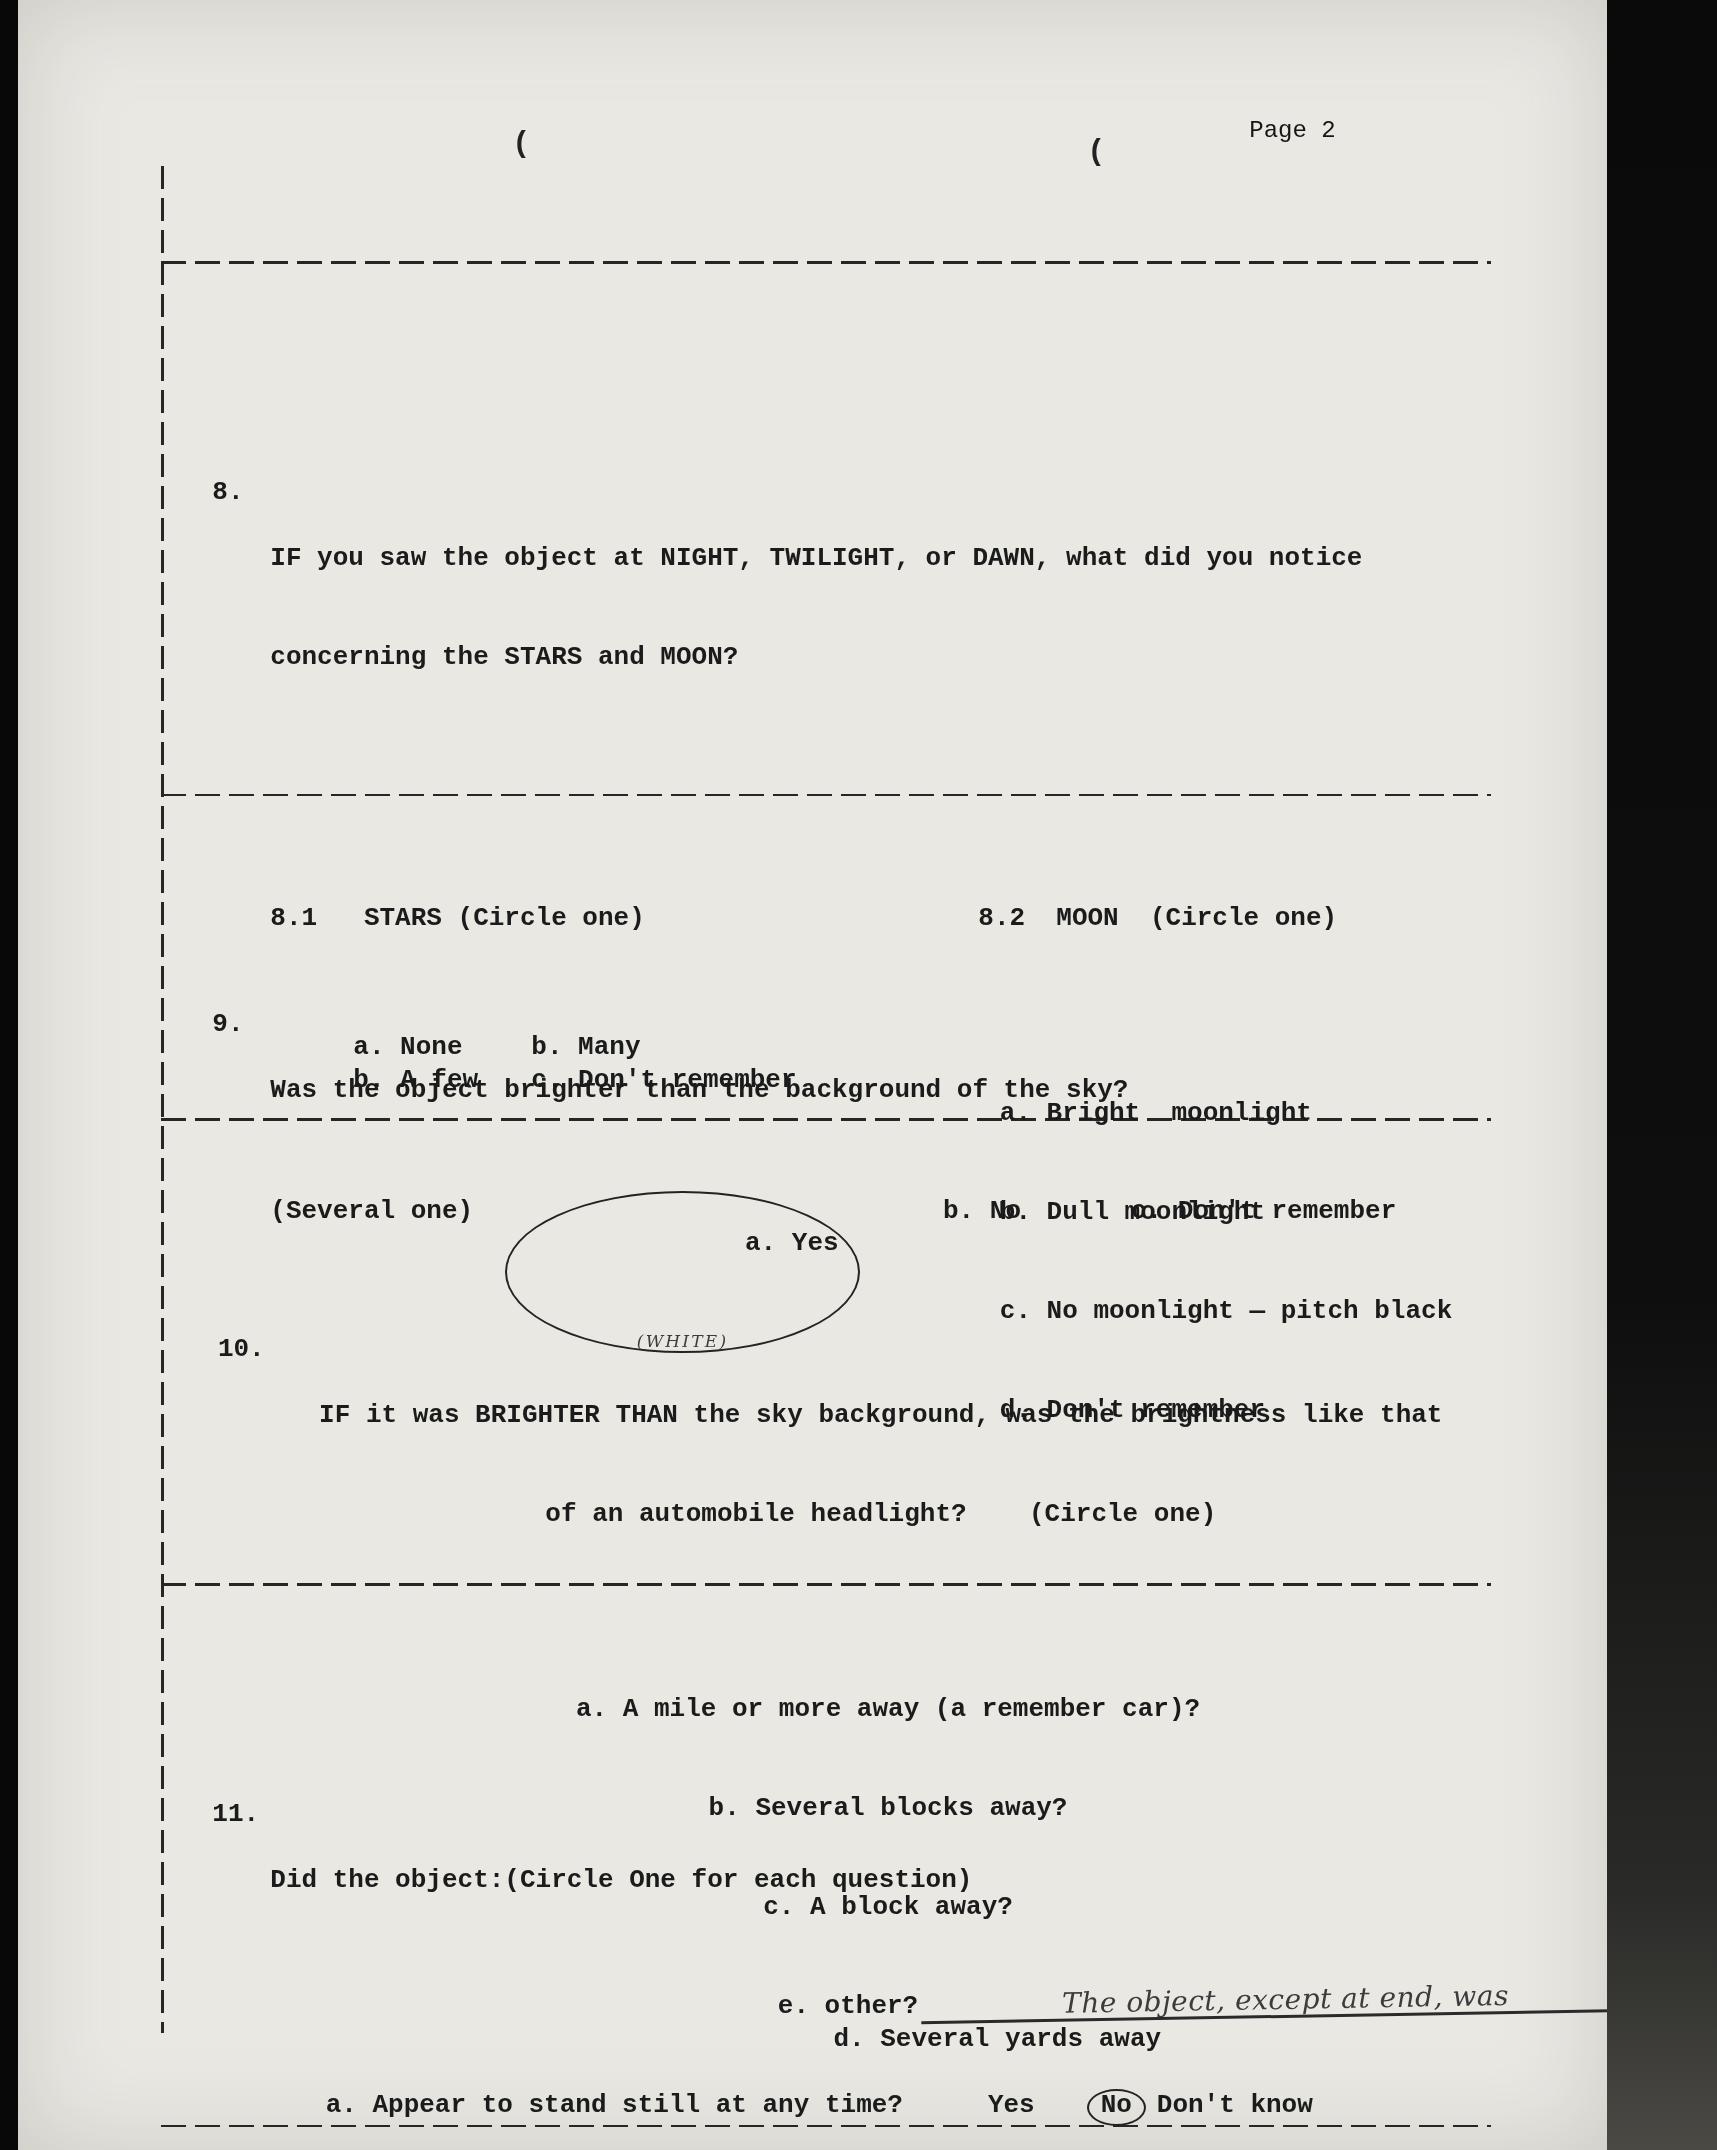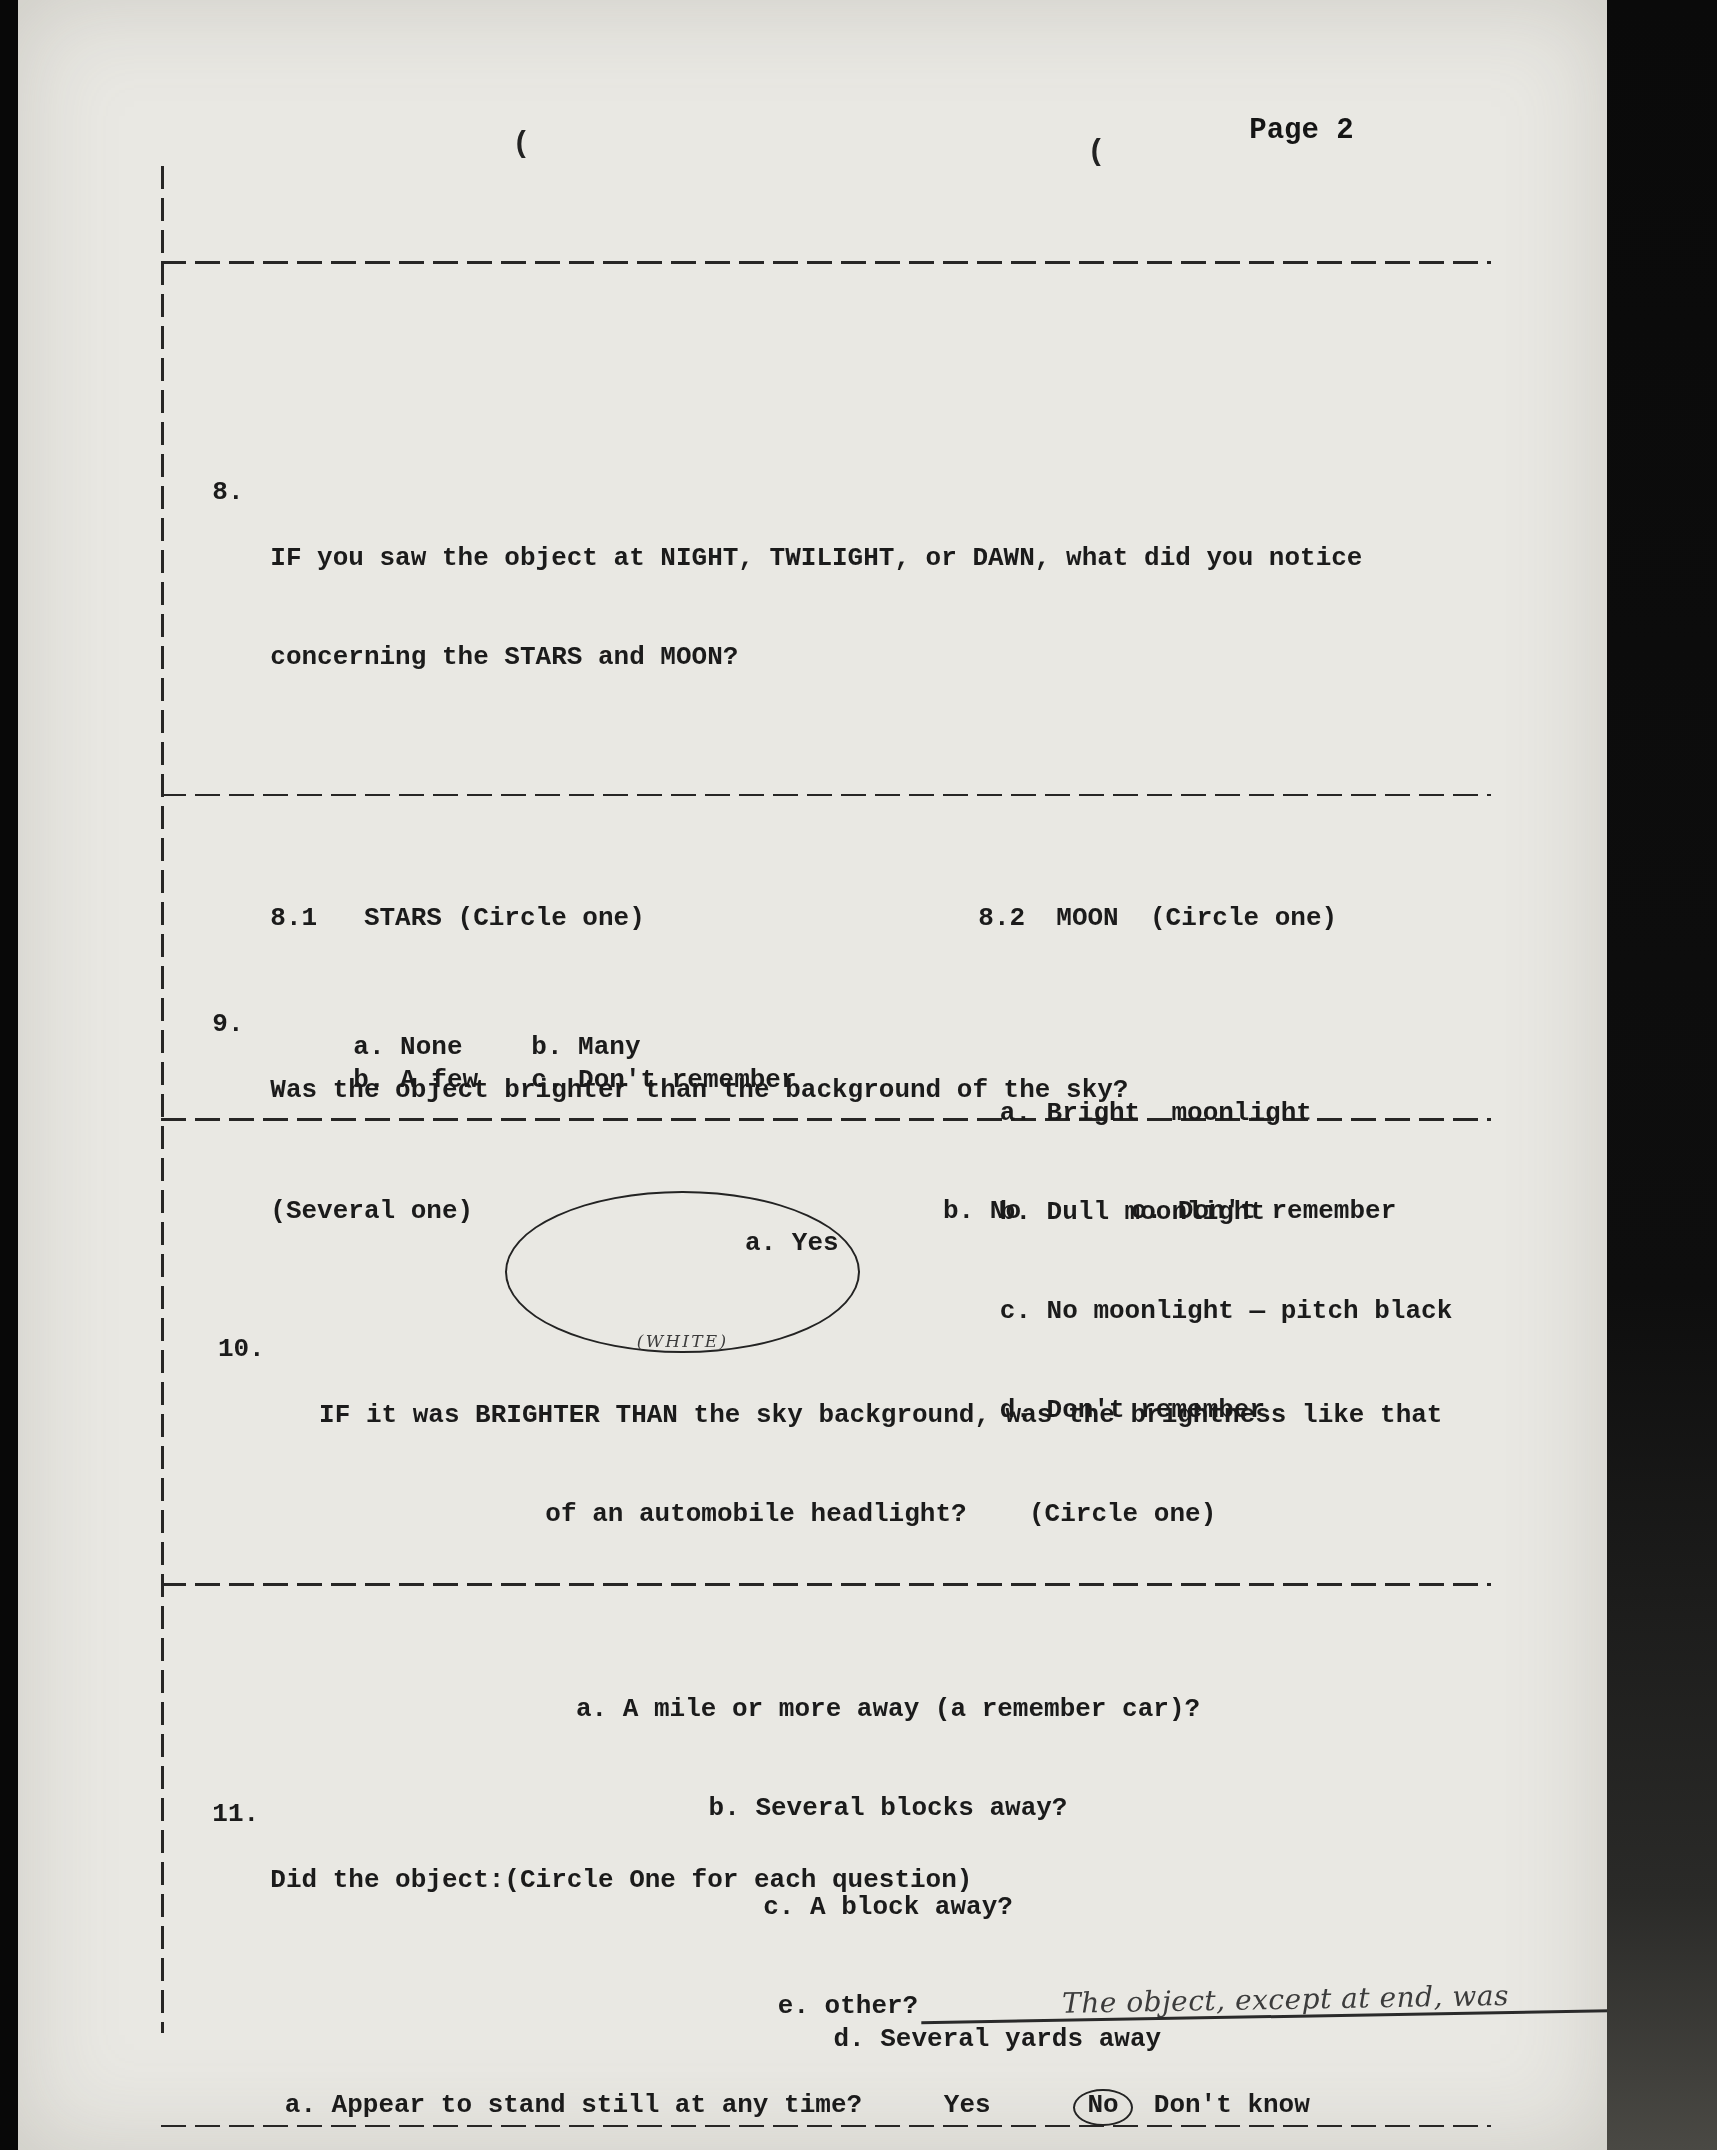--- a/index.html
+++ b/index.html
@@ -15,21 +15,21 @@
                 background: linear-gradient(180deg, #0a0a0a 0%, #0e0e0e 60%, #2a2a28 88%, #4a4944 100%); }
   .edge-left  { position: absolute; left: 0; top: 0; width: 18.3px; height: 2151px; background: #080808; }
 
   .t  { color: #1b1b1b; font-weight: 700; font-size: 26px; line-height: 33px; }
   .form *, .t, .page-label, .artifact { white-space: pre-wrap; }
 
   .hand { font-family: "DejaVu Serif", serif; font-style: italic; font-weight: 500;
           color: #3c3c3c; font-size: 28px; line-height: 30px; letter-spacing: 0.5px; }
 
   .page-label { position: absolute; left: 1231px; top: 114px; color:#151515;
-                font-weight: 700; font-size: 29px; }
+                font-weight: 400; font-size: 24px; }
 
   .artifact { position: absolute; color: #222; font-size: 30px; font-weight: 700; }
   .artifact.a1 { left: 494px;  top: 128px; }
   .artifact.a2 { left: 1069px; top: 136px; }
 
   .form { position: absolute; left: 143px; top: 162px; width: 1330px; }
   .hrule { height: 2.7px;
            background: repeating-linear-gradient(90deg, #272625 0 25px, rgba(0,0,0,0) 25px 34px); }
   .vline { position: absolute; left: 0; top: 4.3px; width: 2.7px; height: 1867px;
            background: repeating-linear-gradient(180deg, #272625 0 22.6px, rgba(0,0,0,0) 22.6px 32px); }
@@ -71,21 +71,21 @@
   .hand-ans { position: absolute; left: 636px; top: -5.4px; width: 716px;
               border-bottom: 3.2px solid #2a2a2a; padding: 0 0 0 13px; transform: rotate(-1deg); }
   .hand-wrap { position: absolute; left: 1379px; top: -18.3px; transform: rotate(-9deg);
                line-height: 27px; }
   .hand-wrap .l2 { display: block; margin-left: 38px; }
 
   
   .q11-head { display: flex; }
   .q11-grid { margin-left: 14.5px; margin-top: 27px; }
   .trow { display: grid; grid-template-columns: 659px 135px 75px 162px 1fr;
-          align-items: end; position: relative; }
+          align-items: end; position: relative; text-align: center; }
 </style>
 </head>
 <body>
 
 <div class="paper t">
 
   <div class="page-label">Page 2</div>
   <span class="artifact a1">(</span>
   <span class="artifact a2">(</span>
 

